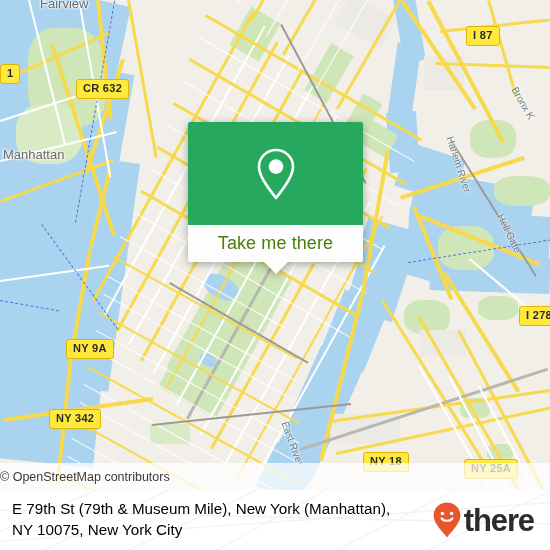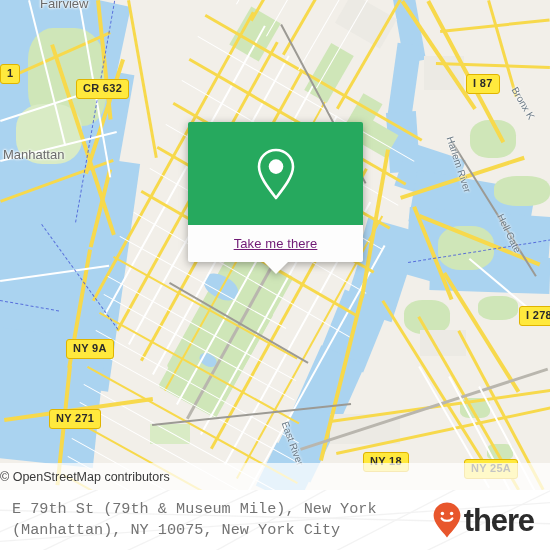--- a/index.html
+++ b/index.html
@@ -45,36 +45,36 @@
   .riverlbl{position:absolute;color:#6b7a86;font-size:10px;white-space:nowrap;
             text-shadow:0 0 3px #fff,0 0 3px #fff;transform-origin:0 0;}
 
   
   #popup{position:absolute;left:188px;top:122px;width:175px;
          filter:drop-shadow(0 2px 4px rgba(0,0,0,.33));}
   #popup-top{height:103px;background:#26a95e;border-radius:2px 2px 0 0;
              display:flex;align-items:center;justify-content:center;}
   #popup-bottom{height:37px;background:#fdfdfd;border-radius:0 0 2px 2px;
                 display:flex;align-items:center;justify-content:center;}
-  #popup-label{color:#701a75;font-size:13px;letter-spacing:.1px;text-decoration:underline;}
+  #popup-label{color:#4d7c0f;font-size:18px;letter-spacing:.1px;}
   #popup-tail{position:absolute;left:50%;top:140px;transform:translateX(-50%);
               width:0;height:0;border-left:12px solid transparent;
               border-right:12px solid transparent;border-top:12px solid #fdfdfd;}
 
   
   #attrib{position:absolute;left:0;top:463px;width:550px;height:27px;
           background:rgba(255,255,255,.72);display:flex;align-items:center;}
   #attrib-text{color:#3a3a3a;font-size:12.5px;}
 
   
   #footer{position:absolute;left:0;top:490px;width:550px;height:60px;background:#ffffff;overflow:hidden;}
   #footer-watermark{position:absolute;left:0;top:0;width:550px;height:60px;opacity:.10;}
   #footer-inner{position:relative;display:flex;align-items:center;height:60px;padding:0 12px;
                 justify-content:space-between;}
-  #footer-address{color:#737373;font-size:15.2px;line-height:1.35;max-width:390px;font-family:Liberation Mono, monospace;}
+  #footer-address{color:#000000;font-size:15.2px;line-height:1.35;max-width:390px;}
   #brand{display:flex;align-items:center;gap:2px;flex:0 0 auto;padding-right:4px;}
   #brand-word{color:#2b2b2b;font-size:31px;font-weight:700;letter-spacing:-1.1px;line-height:1;}
 </style>
 </head>
 <body>
 
 <div id="app">
 
   <div id="map">
 
@@ -257,24 +257,24 @@
       </div>
 
     <div>
         <div class="place" style="left: 40px; top: -4px;">Fairview</div>
         <div class="place" style="left: 3px; top: 147px;">Manhattan</div>
       </div>
 
     <div>
         <div class="shield" style="left: 0px; top: 64px;">1</div>
         <div class="shield" style="left: 76px; top: 79px;">CR 632</div>
-        <div class="shield" style="left: 466px; top: 26px; margin-top: 48px;">I 87</div>
+        <div class="shield" style="left: 466px; top: 26px;">I 87</div>
         <div class="shield" style="left: 519px; top: 306px;">I 278</div>
         <div class="shield" style="left: 66px; top: 339px;">NY 9A</div>
-        <div class="shield" style="left: 49px; top: 409px;">NY 271</div>
+        <div class="shield" style="left: 49px; top: 409px;">NY 342</div>
         <div class="shield" style="left: 363px; top: 452px;">NY 18</div>
         <div class="shield" style="left: 464px; top: 459px;">NY 25A</div>
       </div>
 
     <div id="popup">
       <div id="popup-top">
         <svg width="46" height="56" viewBox="0 0 46 56">
           <path d="M23 4 C13.6 4 6 11.5 6 20.8 C6 30 14.5 41 23 52 C31.5 41 40 30 40 20.8 C40 11.5 32.4 4 23 4 Z" fill="none" stroke="#ffffff" stroke-width="2.6" stroke-linejoin="round"></path>
           <circle cx="23" cy="20.6" r="7.3" fill="#ffffff"></circle>
         </svg>

